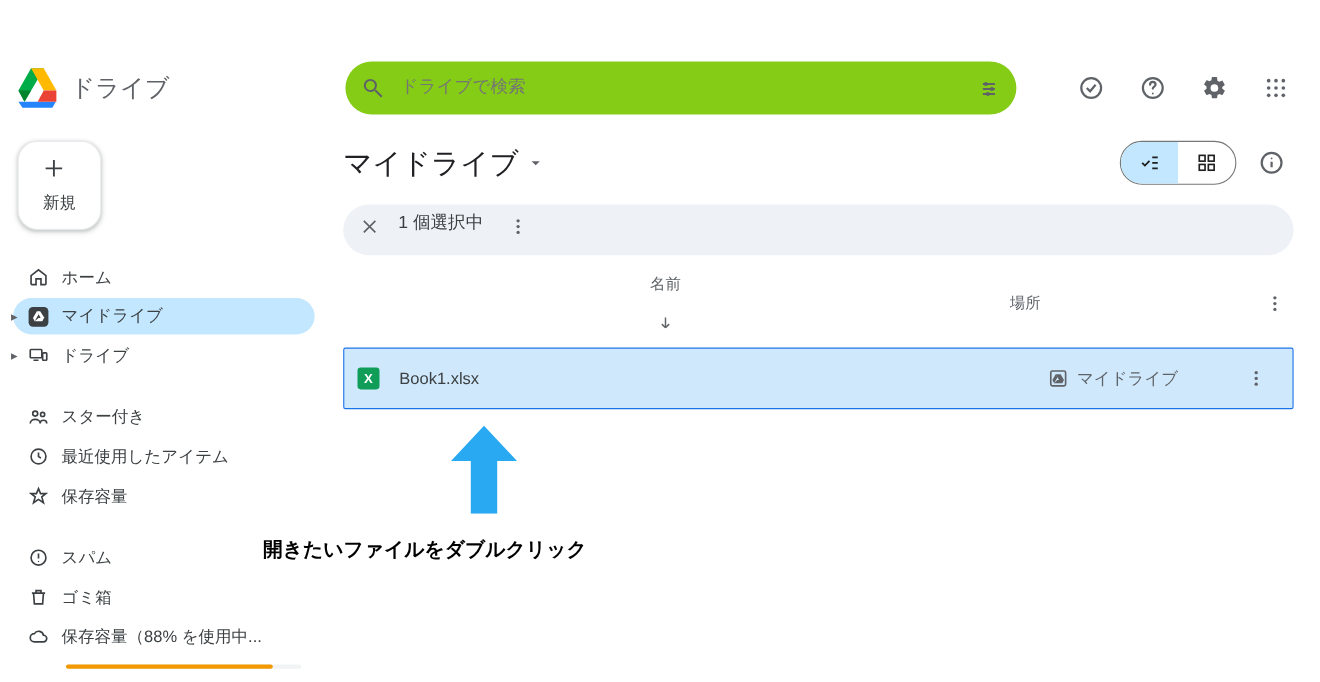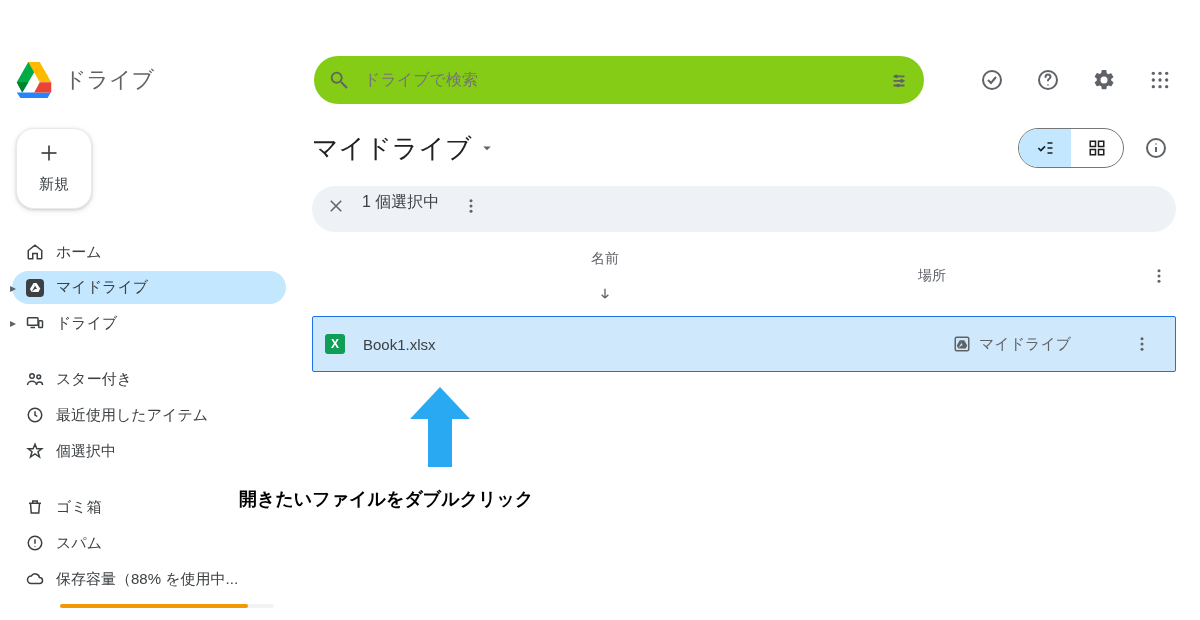--- a/index.html
+++ b/index.html
@@ -235,42 +235,42 @@
           </svg>
         </span>
       <span>最近使用したアイテム</span>
     </div>
     <div class="nav-item">
       <span class="nav-icon">
           <svg width="20" height="20" viewBox="0 0 24 24" fill="none" stroke="#3c4043" stroke-width="2">
             <path d="M12 3l2.5 6H21l-5 4 2 7-6-4-6 4 2-7-5-4h6.5z"></path>
           </svg>
         </span>
-      <span>個選択中</span>
+      <span>保存容量</span>
     </div>
 
     <div class="nav-gap"></div>
 
-    <div class="nav-item">
-      <span class="nav-icon">
-          <svg width="20" height="20" viewBox="0 0 24 24" fill="none" stroke="#3c4043" stroke-width="2">
-            <path d="M4 7h16M9 7V4h6v3M6 7l1 13h10l1-13"></path>
-          </svg>
-        </span>
-      <span>ゴミ箱</span>
-    </div>
     <div class="nav-item">
       <span class="nav-icon">
           <svg width="20" height="20" viewBox="0 0 24 24" fill="none" stroke="#3c4043" stroke-width="2">
             <circle cx="12" cy="12" r="9"></circle>
             <path d="M12 7v6"></path>
             <circle cx="12" cy="16.5" r="0.8" fill="#3c4043" stroke="none"></circle>
           </svg>
         </span>
       <span>スパム</span>
+    </div>
+    <div class="nav-item">
+      <span class="nav-icon">
+          <svg width="20" height="20" viewBox="0 0 24 24" fill="none" stroke="#3c4043" stroke-width="2">
+            <path d="M4 7h16M9 7V4h6v3M6 7l1 13h10l1-13"></path>
+          </svg>
+        </span>
+      <span>ゴミ箱</span>
     </div>
     <div class="nav-item">
       <span class="nav-icon">
           <svg width="20" height="20" viewBox="0 0 24 24" fill="none" stroke="#3c4043" stroke-width="2">
             <path d="M7 18a5 5 0 010-10 6 6 0 0111 2 4 4 0 010 8H7z"></path>
           </svg>
         </span>
       <span>保存容量（88% を使用中...</span>
     </div>
     <div class="storage-bar">

